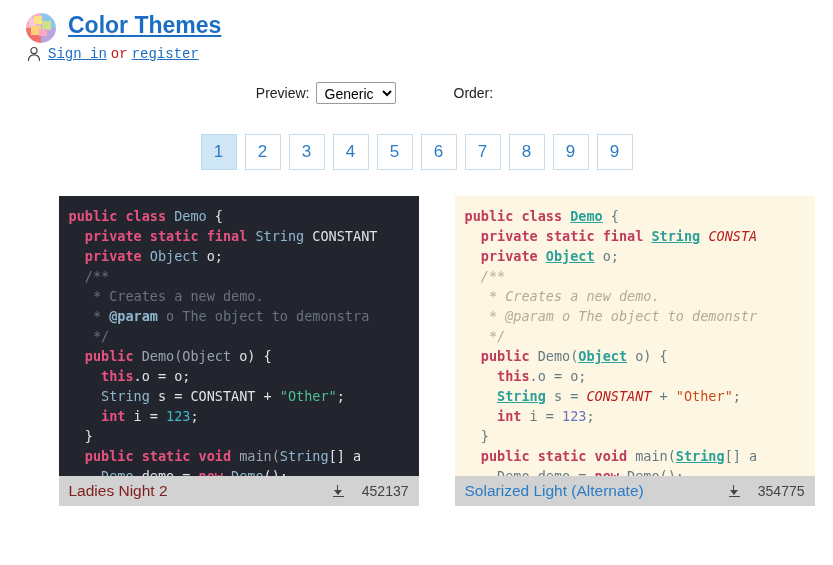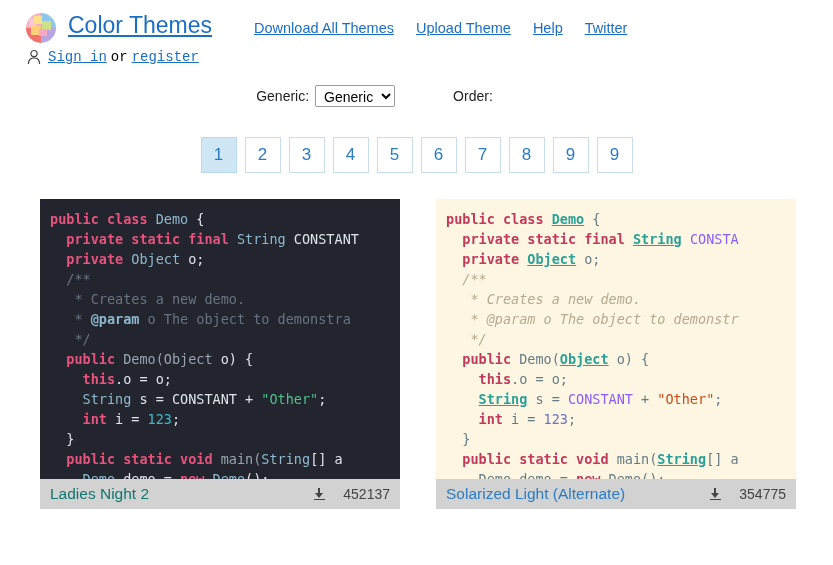--- a/index.html
+++ b/index.html
@@ -18,29 +18,29 @@
   .logo .s1{left:0;top:0;background:#f3b3c6;}
   .logo .s2{left:50%;top:0;background:#8fc7ea;}
   .logo .s3{left:0;top:50%;background:#f3716b;}
   .logo .s4{left:50%;top:50%;background:#b9a6e0;}
   .logo .c1{position:absolute;left:25%;top:10%;width:28%;height:28%;background:#ffe08a;}
   .logo .c2{position:absolute;left:52%;top:26%;width:30%;height:30%;background:#cfe08a;}
   .logo .c3{position:absolute;left:18%;top:42%;width:32%;height:30%;background:#ffcf7a;}
   .logo .c4{position:absolute;left:44%;top:52%;width:26%;height:26%;background:#f7a8c4;}
   .logo .c5{position:absolute;left:10%;top:18%;width:22%;height:24%;background:#f7c9d8;}
 
-  .sitetitle{font-size:23px;color:#1a6fc4;text-decoration:underline;margin-left:12px;line-height:30px;font-weight:400;}
+  .sitetitle{font-size:23px;color:#1a6fc4;text-decoration:underline;margin-left:12px;line-height:30px;font-weight:700;}
   .navlinks{margin-left:42px;line-height:36px;font-size:14.5px;}
   .navlinks a{margin-right:22px;}
   .navlinks a:last-child{margin-right:0;}
 
   .signin{margin-top:3px;display:flex;align-items:center;font-size:14px;color:#333;font-family:Liberation Mono, monospace;}
   .usericon{width:16px;height:16px;margin-right:6px;flex:0 0 auto;}
   .signin a{font-size:14px;}
-  .signin .sep{margin:0 4px;color:#000000;}
+  .signin .sep{margin:0 4px;color:#b91c1c;}
 
   
   .controls{display:flex;align-items:center;justify-content:center;margin-top:20px;gap:0;}
   .ctl{display:flex;align-items:center;font-size:14px;color:#222;}
   .ctl .lbl{margin-right:6px;}
   select{
     font-family:"Liberation Sans",sans-serif;font-size:14px;color:#000;
     background:#fff;border:1px solid #9a9a9a;border-radius:2px;
     padding:2px 4px;height:22px;
   }
@@ -54,34 +54,34 @@
   
   .pager{display:flex;justify-content:center;margin-top:30px;gap:8px;}
   .pg{
     width:36px;height:36px;border:1px solid #c8dceb;background:#fff;
     display:flex;align-items:center;justify-content:center;
     color:#2b7cc4;font-size:17px;text-decoration:none;box-sizing:border-box;
   }
   .pg.active{background:#cfe6f5;border-color:#b9d9ee;}
 
   
-  .cards{display:flex;gap:36px;margin-top:26px;padding-left:40px;}
+  .cards{display:flex;justify-content:center;gap:36px;margin-top:26px;padding-left:40px;}
   .card{width:360px;}
   .code{
     height:280px;overflow:hidden;padding:10px 0 0 0;box-sizing:border-box;
     font-family:"DejaVu Sans Mono","Liberation Mono",monospace;
     font-size:13.5px;line-height:20px;white-space:pre;
   }
   .code .ln{padding-left:10px;}
   .footer{
     background:#d2d2d2;height:30px;display:flex;align-items:center;
     justify-content:space-between;padding:0 10px;box-sizing:border-box;
   }
   .tname{font-size:15.5px;text-decoration:none;}
-  .tname.visited{color:#0f766e;}
+  .tname.visited{color:#7f1d1d;}
   .tname.unvisited{color:#2b7cc4;}
   .dl{font-size:14px;color:#444;display:flex;align-items:center;gap:18px;}
   .dlicon{display:inline-block;width:11px;height:13px;position:relative;}
   .dlicon:before{content:"";position:absolute;left:4px;top:0;width:1.5px;height:8px;background:#444;}
   .dlicon:after{content:"";position:absolute;left:0;top:11px;width:11px;height:1.5px;background:#444;}
   .dlicon i{position:absolute;left:1px;top:5px;width:0;height:0;border-left:4px solid transparent;border-right:4px solid transparent;border-top:5px solid #444;}
 
   
   .t-dark{background:#22252d;}
   .t-dark .kw{color:#e8527f;font-weight:bold;}
@@ -95,60 +95,57 @@
 
   
   .t-light{background:#fdf6e3;}
   .t-light .kw{color:#c03a5b;font-weight:bold;}
   .t-light .ty{color:#2aa198;text-decoration:underline;font-weight:bold;}
   .t-light .pl{color:#657b83;}
   .t-light .cm{color:#b5ab93;font-style:italic;}
   .t-light .ct{color:#b5ab93;font-style:italic;}
   .t-light .st{color:#cb4b16;}
   .t-light .nu{color:#6c71c4;}
-  .t-light .cst{color:#8b5cf6;}
+  .t-light .cst{color:#b91c1c;font-style:italic;}
 </style>
 </head>
 <body>
 
 <div class="page">
 
   <div class="header">
     <div class="brandrow">
       <div class="logo">
         <span class="sq s1"></span>
           <span class="sq s2"></span>
         <span class="sq s3"></span>
           <span class="sq s4"></span>
         <span class="c5"></span>
           <span class="c1"></span>
           <span class="c2"></span>
         <span class="c3"></span>
           <span class="c4"></span>
       </div>
       <a href="#" class="sitetitle">Color Themes</a>
-      <div class="navlinks">
-        <a href="#">Download All Themes</a><a href="#">Upload Theme</a><a href="#">Help</a><a href="#">Twitter</a>
-      </div>
     </div>
 
     <div class="signin">
       <svg class="usericon" viewBox="0 0 16 16">
         <circle cx="8" cy="4.6" r="3.1" fill="none" stroke="#444" stroke-width="1.2"></circle>
         <path d="M2.4 15 C2.4 10.6 5 8.8 8 8.8 C11 8.8 13.6 10.6 13.6 15" fill="none" stroke="#444" stroke-width="1.2"></path>
       </svg>
       <a href="#">Sign in</a>
       <span class="sep">or</span>
       <a href="#">register</a>
     </div>
   </div>
 
   <div class="controls">
     <div class="ctl">
-      <span class="lbl">Generic:</span>
+      <span class="lbl">Preview:</span>
       <select>
         <option>Generic</option>
       </select>
     </div>
     <div class="gap1"></div>
     <div class="ctl">
       <span class="lbl">Order:</span>
     </div>
     <div class="gap2"></div>
   </div>

